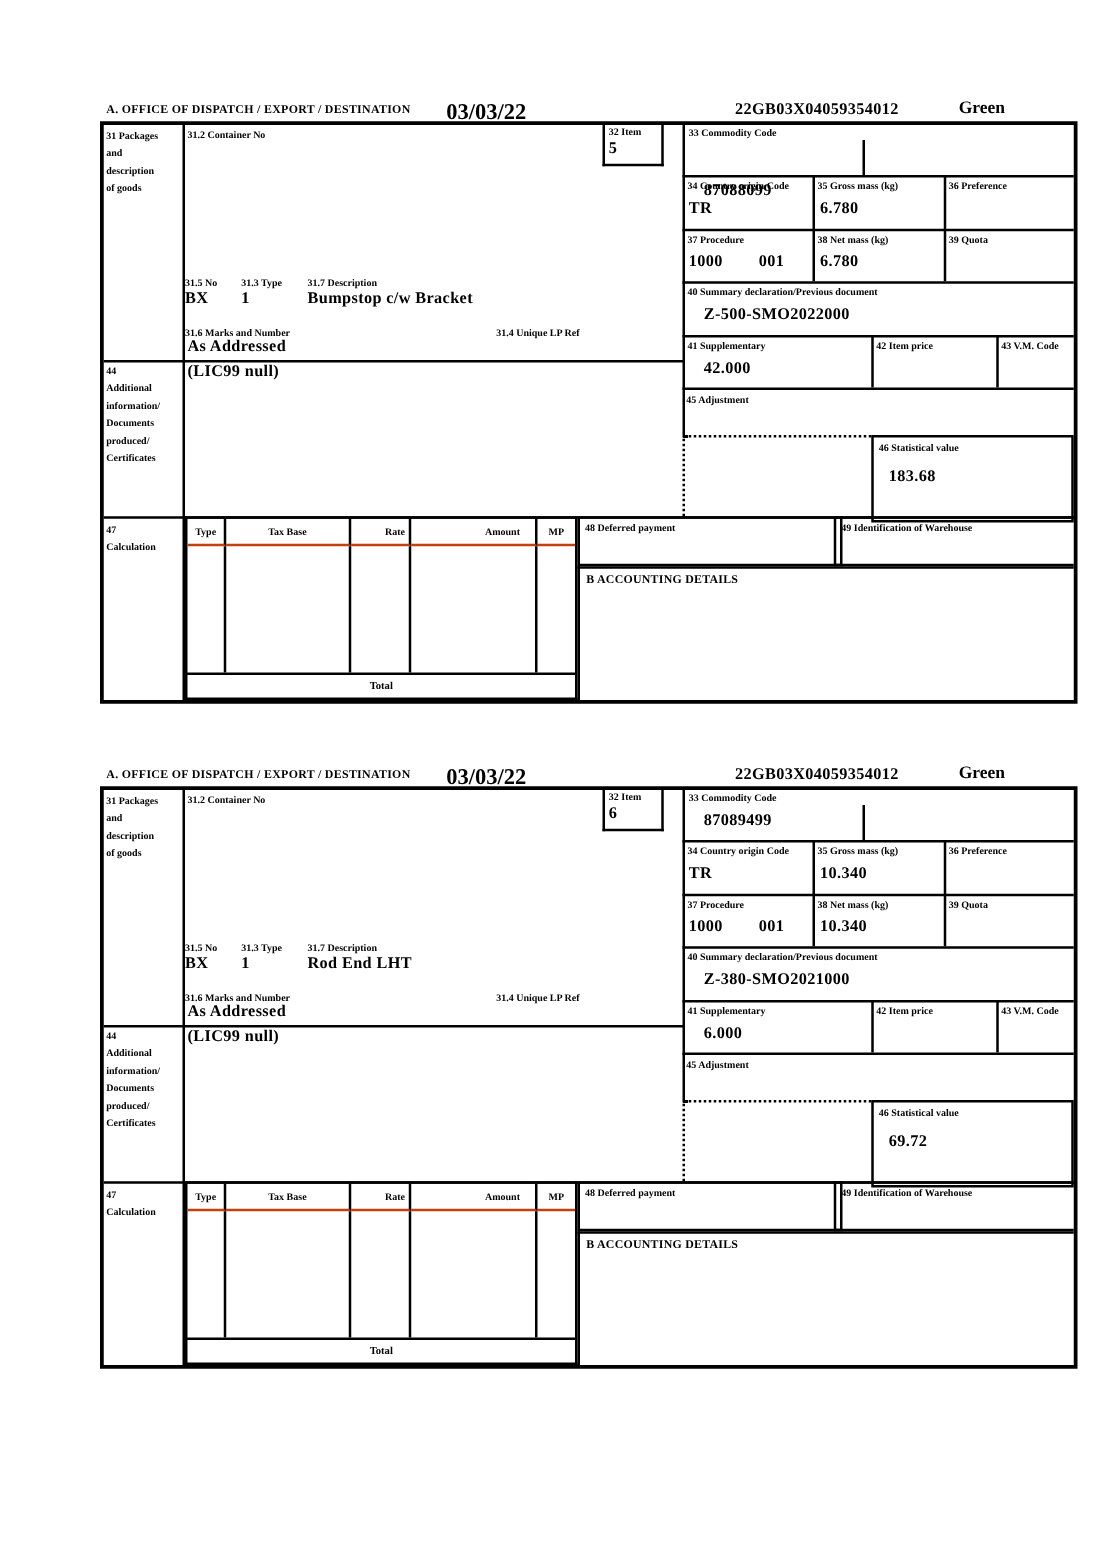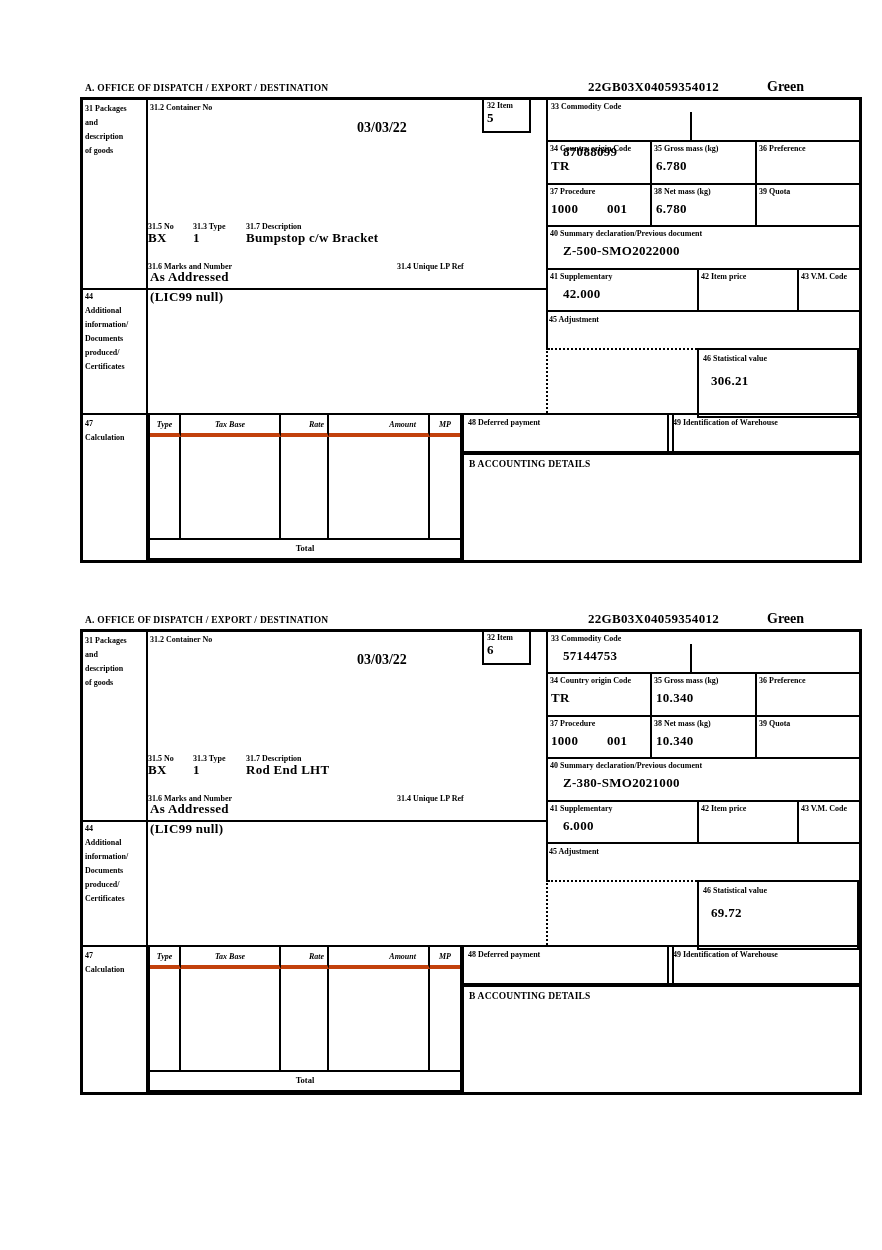--- a/index.html
+++ b/index.html
@@ -4,21 +4,21 @@
 <style>
   html,body{margin:0;padding:0;}
   body{
     width:882px;height:1250px;background:#ffffff;position:relative;
     font-family:"Liberation Serif", serif;color:#000;
     -webkit-font-smoothing:none;
   }
   .section{position:absolute;left:80px;width:782px;height:484px;}
   .sec-header{position:absolute;top:0;left:0;right:0;height:18px;}
   .office{position:absolute;left:5px;top:4px;font-size:9.5px;font-weight:bold;letter-spacing:.25px;white-space:nowrap;}
-  .hdate{position:absolute;left:277px;top:0;font-size:14px;font-weight:bold;white-space:nowrap;margin-top:41px;}
+  .hdate{position:absolute;left:277px;top:0;font-size:18px;font-weight:bold;white-space:nowrap;}
   .hmrn{position:absolute;left:508px;top:0;font-size:13px;font-weight:bold;letter-spacing:.3px;white-space:nowrap;}
   .hroute{position:absolute;left:687px;top:0;font-size:14px;font-weight:bold;white-space:nowrap;}
   .box{position:absolute;top:18px;left:0;width:782px;height:466px;border:3px solid #000;box-sizing:border-box;}
   .hl,.vl,.dh,.dv{position:absolute;display:block;}
   .hl{height:2px;background:#000;}
   .vl{width:2px;background:#000;}
   .dh{border-top:2px dotted #000;height:0;}
   .dv{border-left:2px dotted #000;width:0;}
   .lbl{position:absolute;font-size:8px;font-weight:bold;line-height:1.15;white-space:nowrap;}
   .ml{white-space:pre-line;line-height:14px;}
@@ -28,21 +28,21 @@
   .b32 .v{font-size:13px;font-weight:bold;line-height:13px;}
   .b46{position:absolute;left:614px;top:248px;width:162px;height:70px;border:2px solid #000;box-sizing:border-box;background:transparent;}
   .b48{position:absolute;left:379px;top:313px;width:212px;height:40px;border:2px solid #000;box-sizing:border-box;}
   .b49{position:absolute;left:584px;top:313px;right:0;height:40px;border:2px solid #000;border-right:none;box-sizing:border-box;}
   .bacc{position:absolute;left:379px;top:353px;right:0;bottom:0;border-left:2px solid #000;border-top:2px solid #000;}
   .bacc .t{position:absolute;left:5px;top:4px;font-size:9.5px;font-weight:bold;letter-spacing:.2px;}
   .calc{position:absolute;left:65px;top:313px;width:314px;height:127px;border:2px solid #000;box-sizing:border-box;
         display:grid;grid-template-columns:31px 100px 48px 101px 1fr;grid-template-rows:22px 1fr;}
   .calc .c{border-right:2px solid #000;}
   .calc .c.last{border-right:none;}
-  .calc .h{border-bottom:4px solid #c2410c;font-size:8px;font-weight:bold;display:flex;align-items:center;justify-content:center;box-sizing:border-box;font-style:italic;}
+  .calc .h{border-bottom:2px solid #c2410c;font-size:8px;font-weight:bold;display:flex;align-items:center;justify-content:center;box-sizing:border-box;}
   .calc .h.ra{justify-content:flex-end;padding-right:3px;}
   .calc .h.ra2{justify-content:flex-end;padding-right:12px;}
   .total{position:absolute;left:65px;top:440px;width:314px;bottom:0;border:2px solid #000;border-top:none;box-sizing:border-box;
          text-align:center;font-size:8.5px;font-weight:bold;line-height:17px;}
 </style>
 </head>
 <body>
 
   <div class="section" style="top: 79px;">
     <div class="sec-header">
@@ -122,21 +122,21 @@
 
       <span class="lbl" style="left:467px;top:172px;">41 Supplementary</span>
       <span class="val" style="left:480px;top:187px;">42.000</span>
       <span class="lbl" style="left:618px;top:172px;">42 Item price</span>
       <span class="lbl" style="left:718px;top:172px;">43 V.M. Code</span>
 
       <span class="lbl" style="left:466px;top:215px;">45 Adjustment</span>
 
       <div class="b46">
         <span class="lbl" style="left:4px;top:4px;">46 Statistical value</span>
-        <span class="val" style="left:12px;top:24px;">306.21</span>
+        <span class="val" style="left:12px;top:24px;">183.68</span>
       </div>
 
       <div class="calc">
         <div class="c h">Type</div>
         <div class="c h">Tax Base</div>
         <div class="c h ra">Rate</div>
         <div class="c h ra2">Amount</div>
         <div class="c h last">MP</div>
         <div class="c"></div>
         <div class="c"></div>
@@ -209,21 +209,21 @@
       <span class="lbl" style="left:314px;top:162px;">31.4 Unique LP Ref</span>
       <span class="val" style="left:67px;top:170px;">As Addressed</span>
       <span class="val" style="left:67px;top:190px;">(LIC99 null)</span>
 
       <div class="b32">
         <div class="t">32 Item</div>
         <div class="v">6</div>
       </div>
 
       <span class="lbl" style="left:468px;top:2px;">33 Commodity Code</span>
-      <span class="val" style="left:480px;top:17px;">57144753</span>
+      <span class="val" style="left:480px;top:17px;">87089499</span>
 
       <span class="lbl" style="left:467px;top:44px;">34 Country origin Code</span>
       <span class="val" style="left:468px;top:59px;">TR</span>
       <span class="lbl" style="left:571px;top:44px;">35 Gross mass (kg)</span>
       <span class="val" style="left:573px;top:59px;">10.340</span>
       <span class="lbl" style="left:676px;top:44px;">36 Preference</span>
 
       <span class="lbl" style="left:467px;top:87px;">37 Procedure</span>
       <span class="val" style="left:468px;top:102px;">1000</span>
       <span class="val" style="left:524px;top:102px;">001</span>

